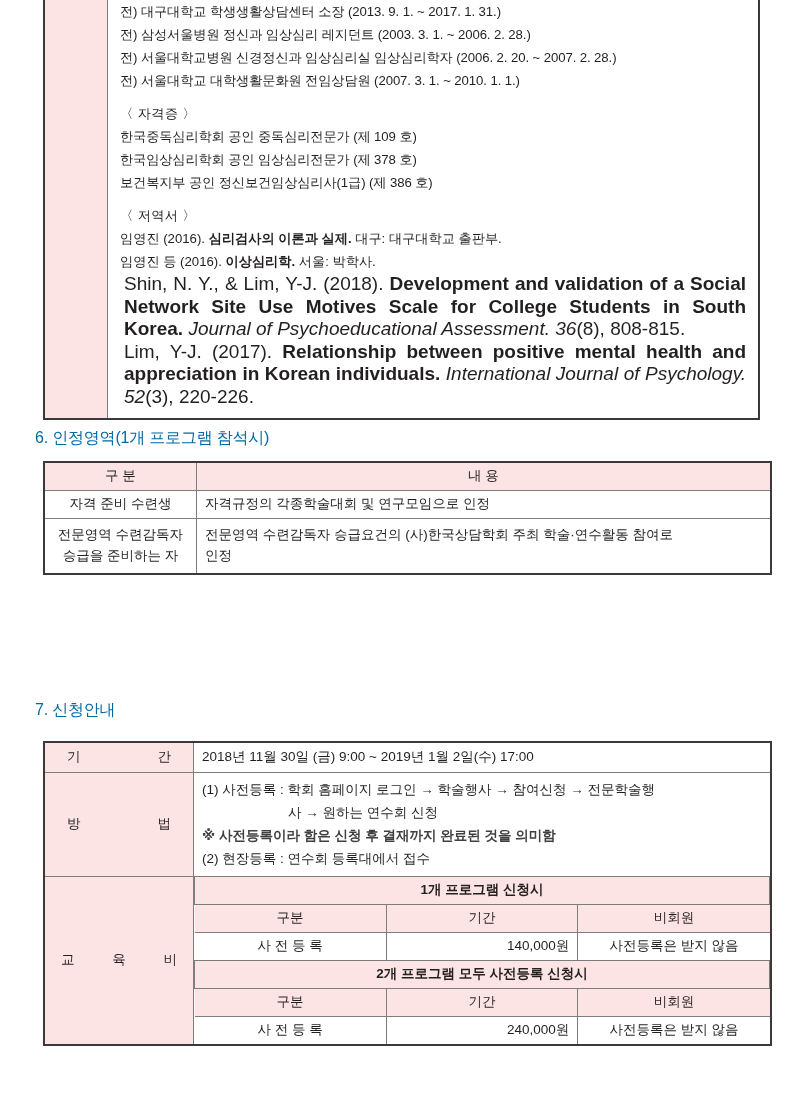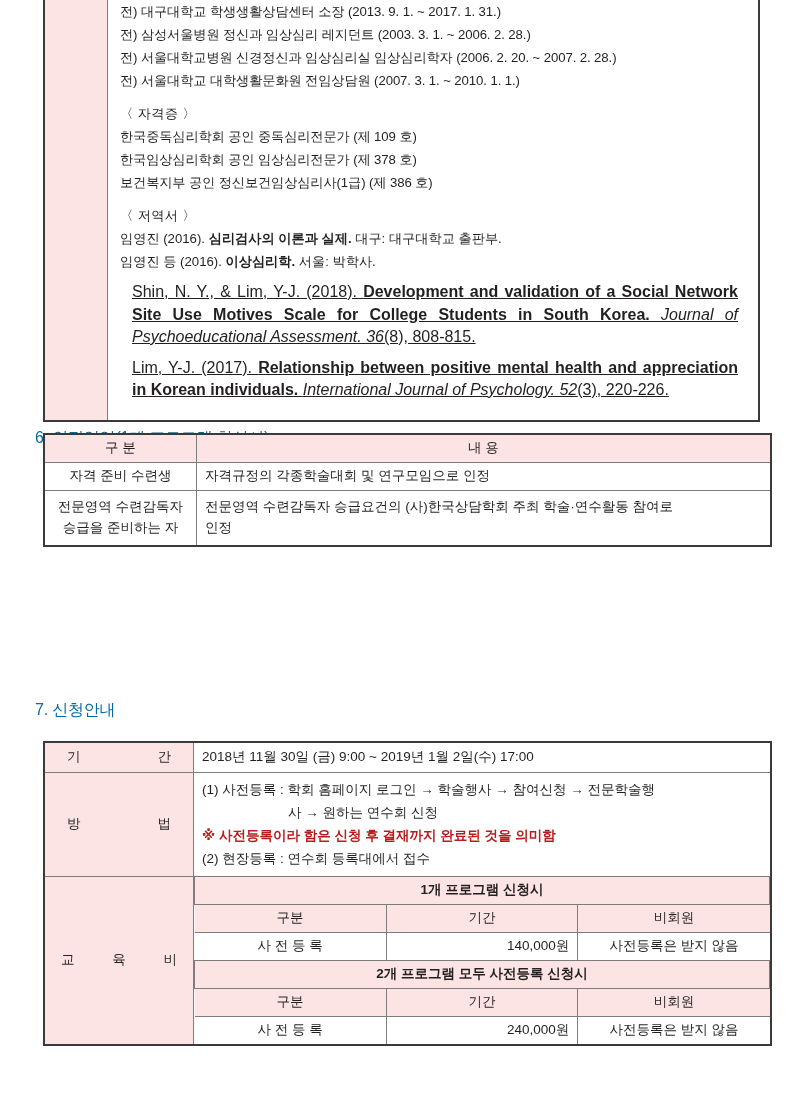--- a/index.html
+++ b/index.html
@@ -70,27 +70,26 @@
     white-space: nowrap;
     letter-spacing: -0.1px;
   }
   .cv-gap { height: 10px; }
   .cv-sub {
     font-size: 13.2px;
     line-height: 23px;
     letter-spacing: 0.4px;
   }
   .ref {
-    font-size: 16px;
+    font-size: 19px;
     line-height: 22.5px;
     text-align: justify;
     text-justify: inter-word;
-    margin: 8px;
+    margin: 0;
     padding-left: 4px;
-    text-decoration: underline;
   }
   .ref-ko {
     font-size: 13.2px;
     line-height: 23px;
     white-space: nowrap;
   }
   .bd { font-weight: bold; }
   .it { font-style: italic; }
 
   
@@ -101,21 +100,21 @@
     letter-spacing: -0.2px;
     color: #0369a1;
   }
   #sec6-head { top: 428px; }
   #sec7-head { top: 700px; }
 
   
   .t6 {
     position: absolute;
     left: 43px;
-    top: 433px;
+    top: 461px;
     width: 729px;
     border: 2px solid #3a3a3a;
   }
   .t6 td { height: 27px; }
   .t6 .c1 { width: 151px; }
   .t6 .pad { padding: 0 8px; }
   .t6 .two-line { height: 54px; }
   .note-cell {
     padding: 5px 8px 6px 8px;
     line-height: 23px;
@@ -136,21 +135,21 @@
   }
   .t7 .period-val { padding: 0 8px; height: 29px; }
   .t7 .method-val { padding: 5px 8px 6px 8px; }
   .spread {
     display: flex;
     justify-content: space-between;
     padding: 0 22px;
   }
   .m-line { line-height: 23px; white-space: nowrap; }
   .m-indent { padding-left: 86px; }
-  .red { color: #b91c1c; font-weight: bold; }
+  .red { color: #404040; font-weight: bold; }
   .inner {
     width: 100%;
     border-collapse: collapse;
     table-layout: fixed;
   }
   .inner td {
     height: 27px;
     border: 1px solid #7d7d7d;
     font-size: 13.5px;
   }

